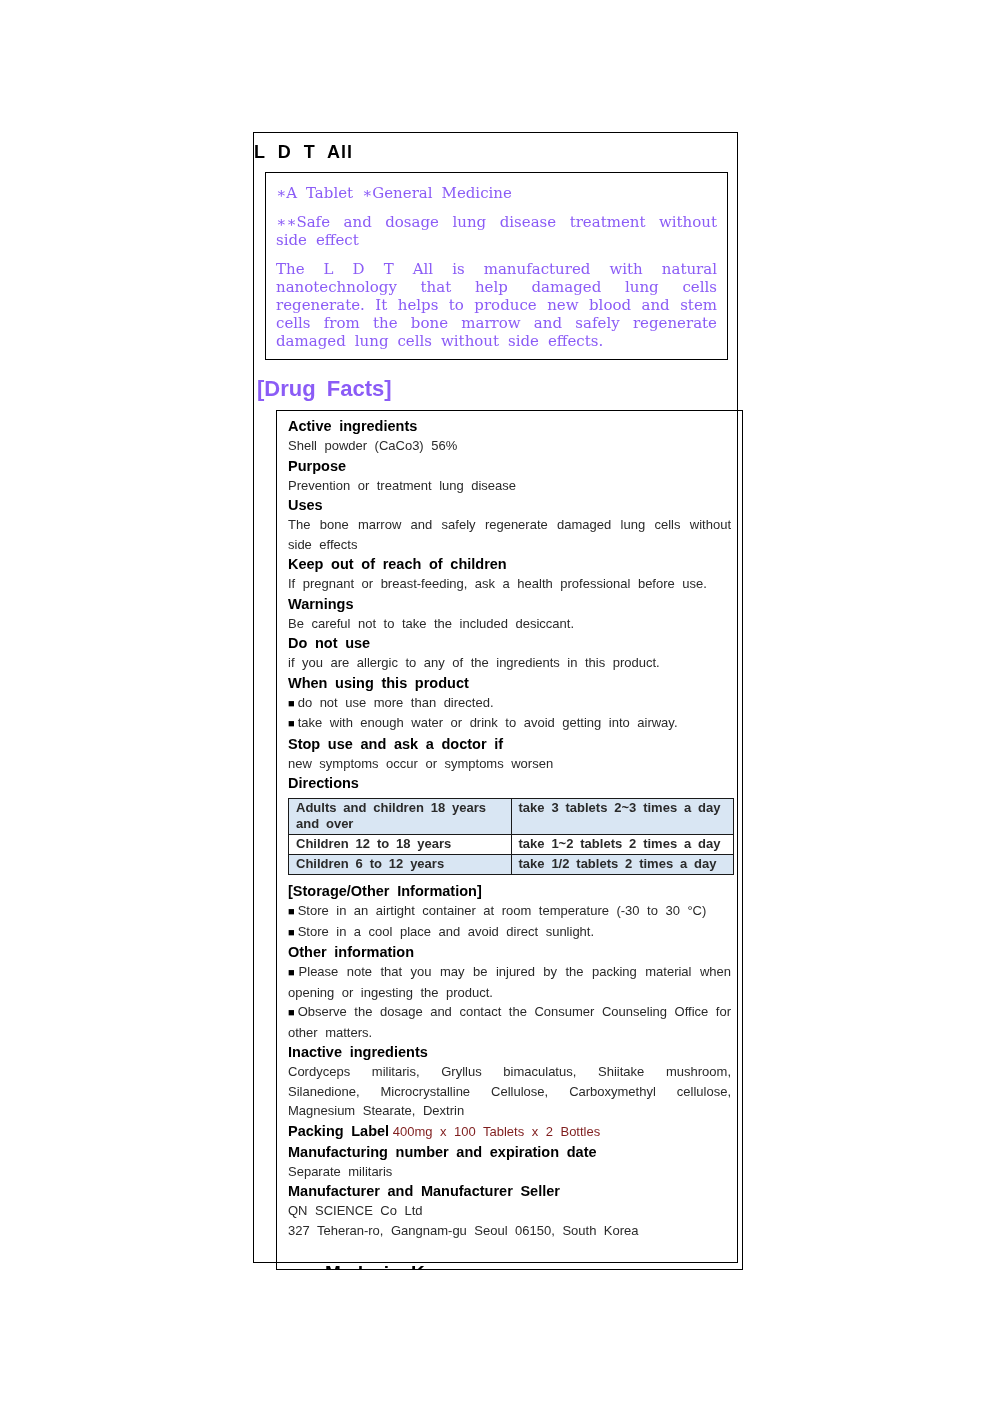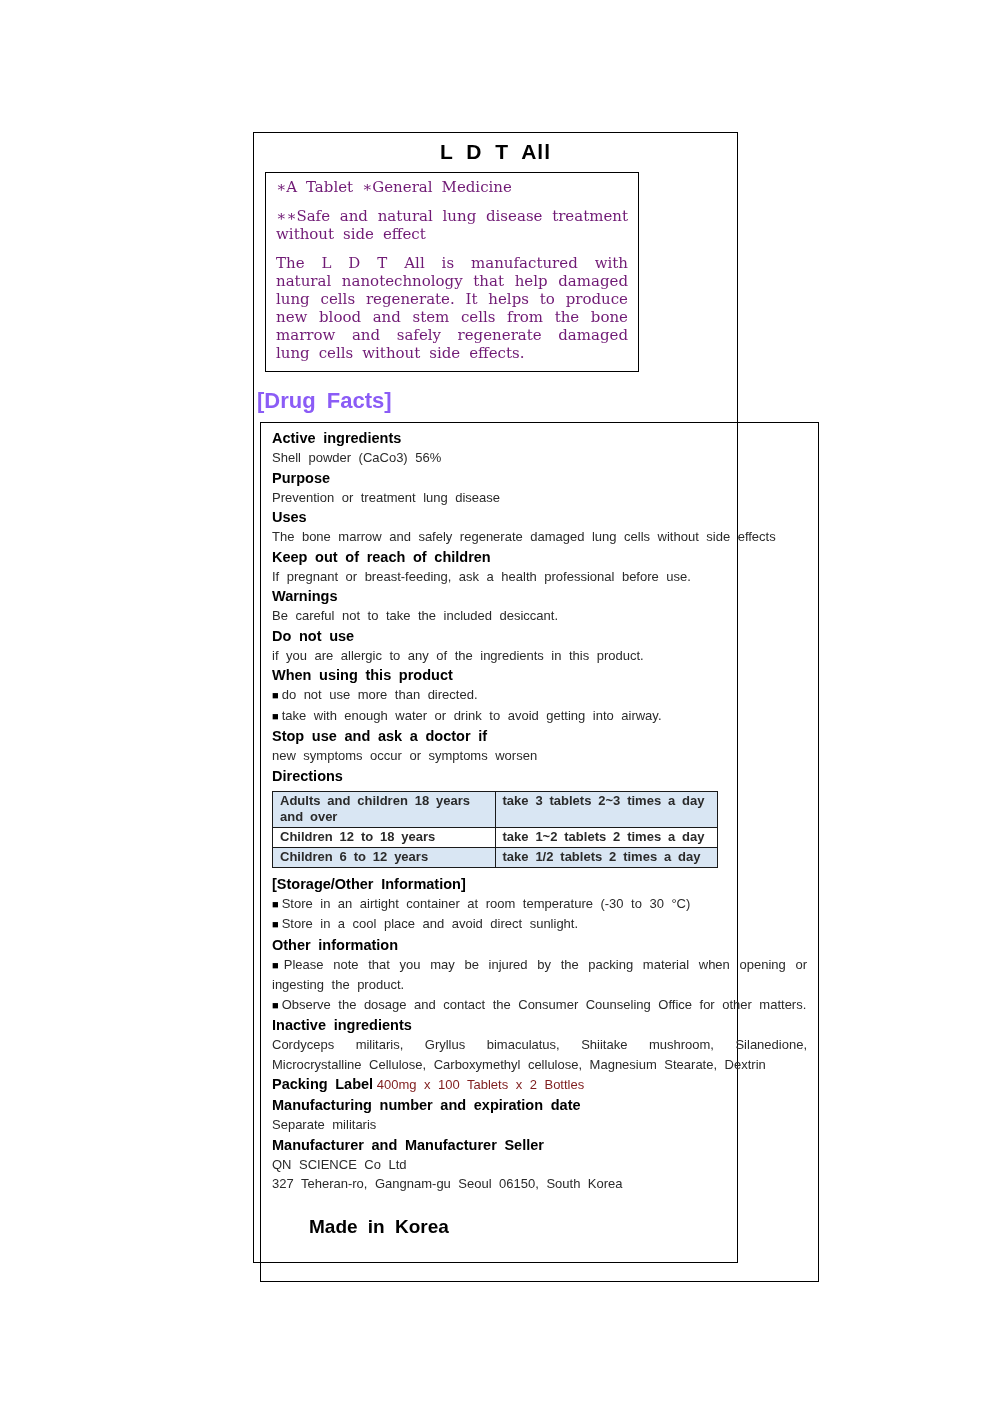--- a/index.html
+++ b/index.html
@@ -20,56 +20,55 @@
     left: 253px;
     top: 132px;
     width: 485px;
     height: 1131px;
     border: 1px solid #000;
     box-sizing: border-box;
     background: #fff;
   }
   .title {
     margin-top: 4px;
-    text-align: center;
-    font-size: 21px;
+    font-size: 18px;
     font-weight: bold;
     color: #000;
     letter-spacing: 1px;
     word-spacing: 6px;
     line-height: 30px;
   }
   .intro-box {
     margin: 5px 0 0 11px;
-    width: 374px;
+    width: 463px;
     box-sizing: border-box;
     border: 1px solid #000;
-    padding: 3px 10px 9px 10px;
+    padding: 9px 10px 9px 10px;
     font-family: "DejaVu Serif", "Liberation Serif", serif;
     font-size: 15px;
-    color: #701a75;
+    color: #8b5cf6;
   }
   .intro-box p {
     margin: 11px 0 0 0;
     text-align: justify;
     word-spacing: 0.28em;
     line-height: 18px;
   }
   .intro-box p.first { margin-top: 2px; }
   .df-heading {
     margin: 15px 0 7px 3px;
     font-size: 22px;
     font-weight: bold;
     color: #8b5cf6;
     word-spacing: 5px;
     line-height: 28px;
   }
   .facts-box {
-    margin-left: 6px;
-    width: 559px;
+    margin-left: 22px;
+    width: 467px;
     height: 860px;
     box-sizing: border-box;
     border: 1px solid #000;
     padding: 5px 11px 0 11px;
     overflow: hidden;
     font-size: 13px;
   }
   .h {
     font-weight: bold;
     color: #000;
@@ -134,21 +133,21 @@
 </head>
 <body>
 
 <div class="canvas">
   <div class="doc">
 
     <div class="title">L D T All</div>
 
     <div class="intro-box">
       <p class="first">∗A Tablet ∗General Medicine</p>
-      <p>∗∗Safe and natural lung disease treatment without side effect</p>
+      <p>∗∗Safe and dosage lung disease treatment without side effect</p>
       <p>The L D T All is manufactured with natural nanotechnology that help damaged lung cells regenerate. It helps to produce new blood and stem cells from the bone marrow and safely regenerate damaged lung cells without side effects.</p>
     </div>
 
     <div class="df-heading">[Drug Facts]</div>
 
     <div class="facts-box">
 
       <div>
         <div class="h">Active ingredients</div>
         <div class="b one">Shell powder (CaCo3) 56%</div>

